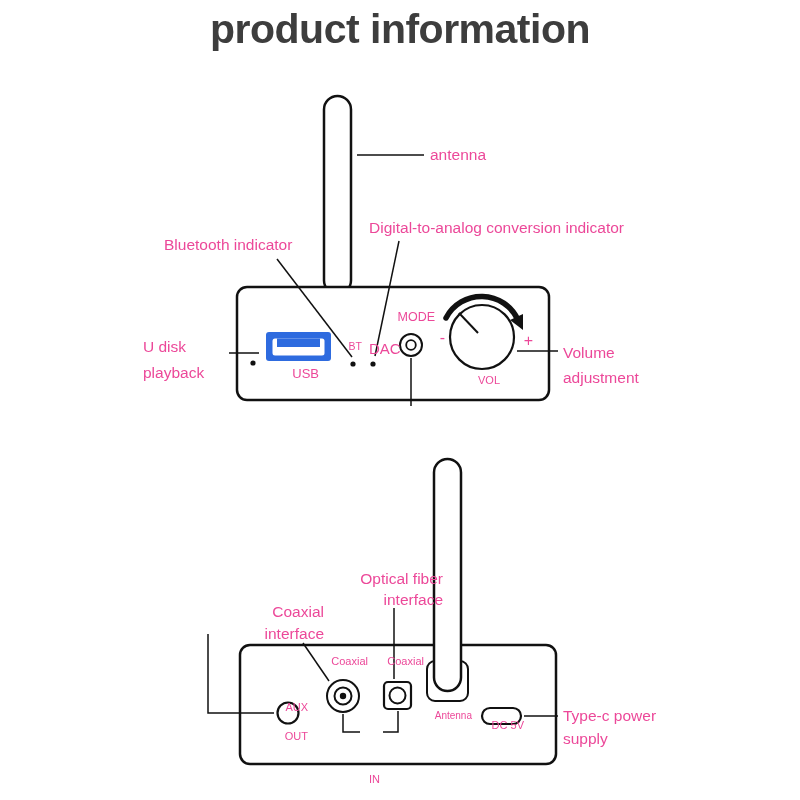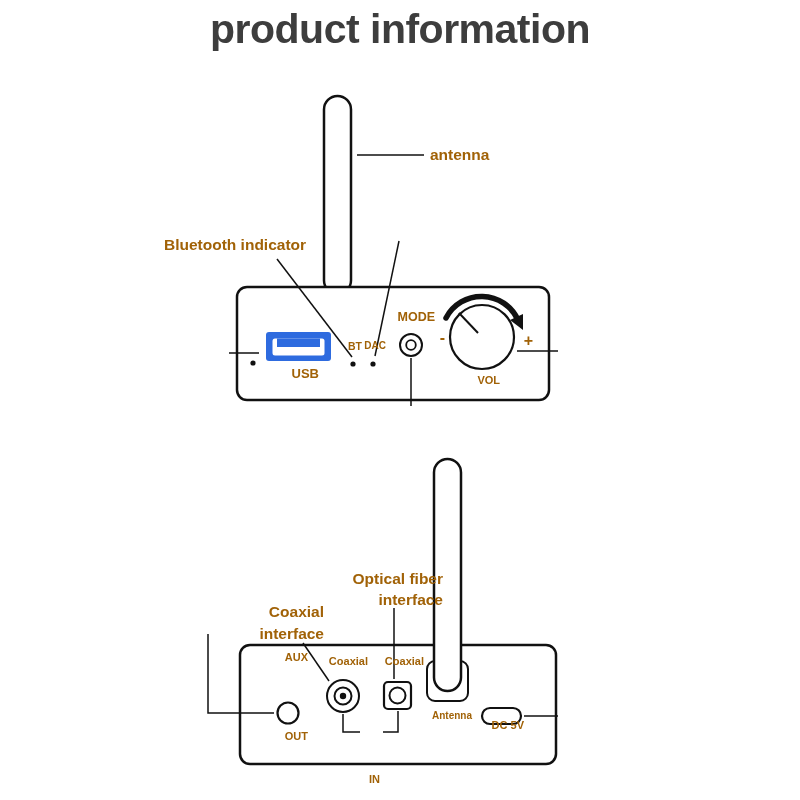--- a/index.html
+++ b/index.html
@@ -1,21 +1,21 @@
 <!DOCTYPE html>
 <html><head>
 <meta charset="utf-8">
 <style>
   html,body{margin:0;padding:0;background:#ffffff;}
   #stage{
     position:relative;width:800px;height:800px;background:#ffffff;overflow:hidden;
     font-family:"Liberation Sans",sans-serif;color:#141414;
   }
   svg.art{position:absolute;left:0;top:0;}
-  .txt{position:absolute;font-weight:bold;color:#a16207;white-space:nowrap;}
+  .txt{position:absolute;font-weight:normal;color:#ec4899;white-space:nowrap;}
   .title{
     left:0;top:6px;width:800px;text-align:center;
     font-size:41px;font-weight:800;color:#3d3d3d;letter-spacing:-0.5px;
   }
   .callout{font-size:15.5px;}
   .block span{display:block;}
   .ctr{text-align:right;}
 </style>
 </head>
 <body>
@@ -91,39 +91,52 @@
       <line x1="303" y1="643" x2="329" y2="681"></line>
       <line x1="394" y1="608" x2="394" y2="679"></line>
       <line x1="524" y1="716" x2="558" y2="716"></line>
     </g>
   </svg>
 
   <div class="txt title">product information</div>
 
   <div class="txt callout" style="left:430px;top:146px;">antenna</div>
   <div class="txt callout" style="left:164px;top:236px;">Bluetooth indicator</div>
+  <div class="txt callout" style="left:369px;top:219px;">Digital-to-analog conversion indicator</div>
+  <div class="txt callout block" style="left:143px;top:334px;line-height:26px;">
+    <span>U disk</span>
+    <span>playback</span>
+  </div>
+  <div class="txt callout block" style="left:563px;top:340px;line-height:25px;">
+    <span>Volume</span>
+    <span>adjustment</span>
+  </div>
 
   <div class="txt ctr" style="left:275px;top:366px;width:44px;font-size:13px;">USB</div>
   <div class="txt ctr" style="left:343px;top:340px;width:19px;font-size:10.5px;">BT</div>
-  <div class="txt ctr" style="left:361px;top:340px;width:25px;font-size:10px;">DAC</div>
+  <div class="txt ctr" style="left:369px;top:340px;width:25px;font-size:15px;">DAC</div>
   <div class="txt ctr" style="left:391px;top:310px;width:44px;font-size:12.5px;">MODE</div>
   <div class="txt ctr" style="left:429px;top:329px;width:16px;font-size:16px;">-</div>
   <div class="txt ctr" style="left:517px;top:332px;width:16px;font-size:16px;">+</div>
   <div class="txt ctr" style="left:462px;top:374px;width:38px;font-size:11px;">VOL</div>
 
   <div class="txt callout block ctr" style="left:252px;top:601px;width:72px;line-height:22px;">
     <span>Coaxial</span>
     <span>interface</span>
   </div>
   <div class="txt callout block ctr" style="left:343px;top:568px;width:100px;line-height:21px;">
     <span>Optical fiber</span>
     <span>interface</span>
   </div>
+  <div class="txt callout block" style="left:563px;top:704px;line-height:23px;">
+    <span>Type-c power</span>
+    <span>supply</span>
+  </div>
 
-  <div class="txt ctr" style="left:268px;top:651px;width:40px;font-size:11px;">AUX</div>
+  <div class="txt ctr" style="left:268px;top:701px;width:40px;font-size:11px;">AUX</div>
   <div class="txt ctr" style="left:268px;top:730px;width:40px;font-size:11px;">OUT</div>
   <div class="txt ctr" style="left:318px;top:655px;width:50px;font-size:11px;">Coaxial</div>
   <div class="txt ctr" style="left:372px;top:655px;width:52px;font-size:11px;">Coaxial</div>
   <div class="txt ctr" style="left:362px;top:725px;width:18px;font-size:11px;margin-top:48px;">IN</div>
   <div class="txt ctr" style="left:422px;top:710px;width:50px;font-size:10px;">Antenna</div>
   <div class="txt ctr" style="left:478px;top:719px;width:46px;font-size:11px;">DC 5V</div>
 
 </div>
 
 </body></html>

